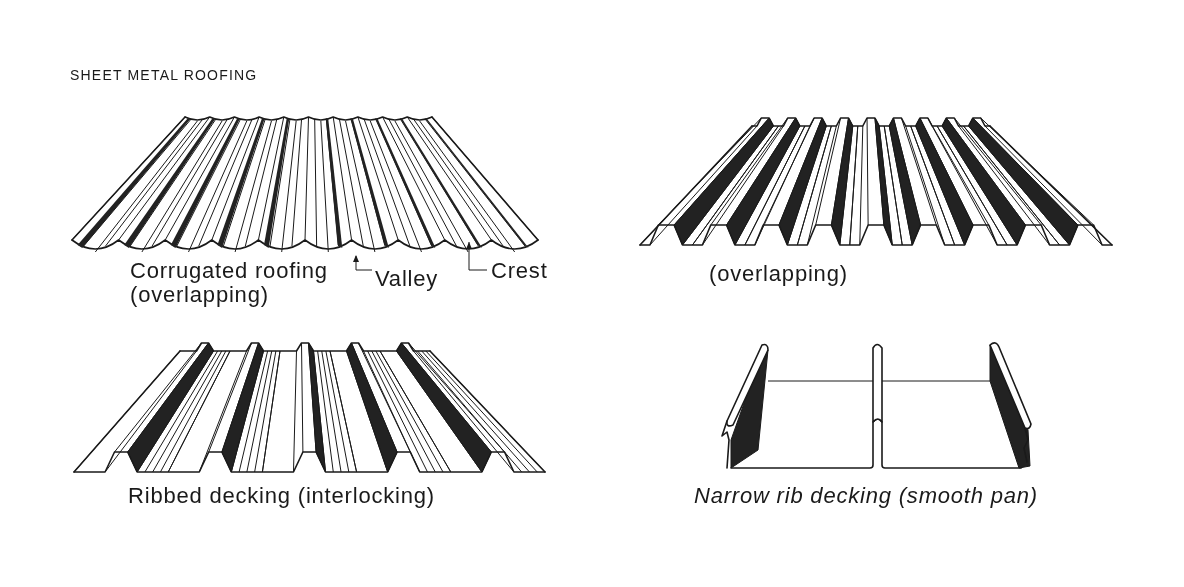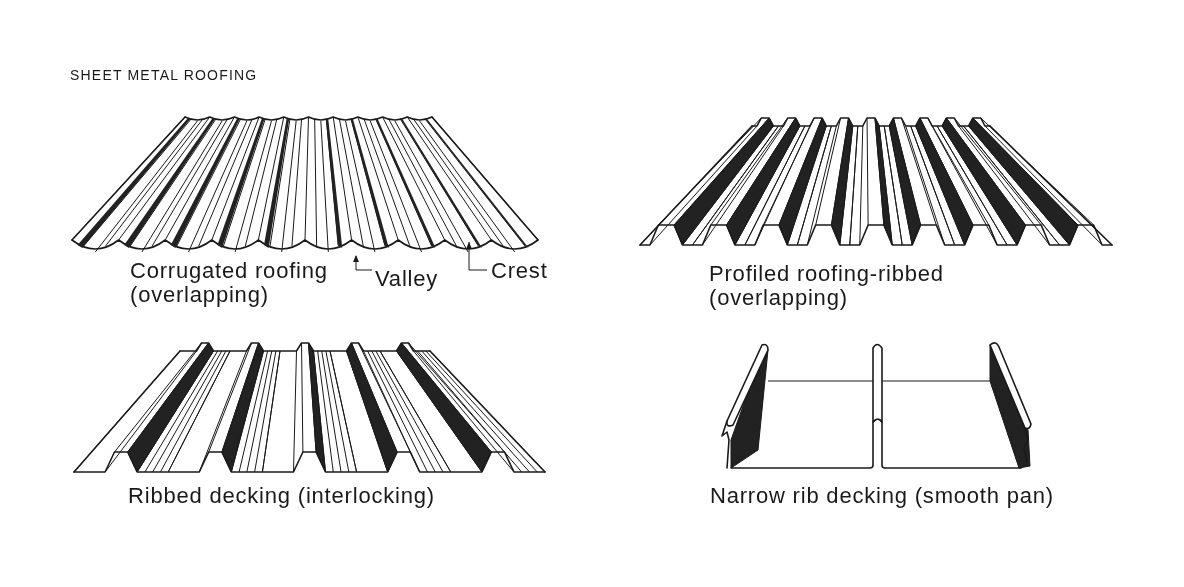--- a/index.html
+++ b/index.html
@@ -153,21 +153,20 @@
       <line x1="1093.6444444444446" y1="225" x2="980.7444444444445" y2="118" class="thin"></line>
       <line x1="1102.0355555555557" y1="245" x2="984.9755555555556" y2="126" class="thin"></line>
       <line x1="1112" y1="245" x2="990" y2="126" class="thin"></line>
       <path d="M640,245 L649.9644444444444,245 L658.3555555555555,225 L674.0888888888888,225 L682.48,245 L692.4444444444445,245 L692.4444444444445,245 L702.4088888888889,245 L710.8,225 L726.5333333333333,225 L734.9244444444445,245 L744.8888888888889,245 L744.8888888888889,245 L754.8533333333334,245 L763.2444444444444,225 L778.9777777777778,225 L787.3688888888889,245 L797.3333333333334,245 L797.3333333333333,245 L807.2977777777777,245 L815.6888888888888,225 L831.4222222222221,225 L839.8133333333333,245 L849.7777777777777,245 L849.7777777777778,245 L859.7422222222223,245 L868.1333333333333,225 L883.8666666666667,225 L892.2577777777778,245 L902.2222222222223,245 L902.2222222222222,245 L912.1866666666666,245 L920.5777777777777,225 L936.311111111111,225 L944.7022222222222,245 L954.6666666666666,245 L954.6666666666666,245 L964.6311111111111,245 L973.0222222222221,225 L988.7555555555555,225 L997.1466666666666,245 L1007.1111111111111,245 L1007.1111111111111,245 L1017.0755555555555,245 L1025.4666666666667,225 L1041.2,225 L1049.591111111111,245 L1059.5555555555554,245 L1059.5555555555557,245 L1069.5200000000002,245 L1077.9111111111113,225 L1093.6444444444446,225 L1102.0355555555557,245 L1112,245" class="ln"></path>
       <path d="M752,126 L757.0244444444445,126 L761.2555555555556,118 L769.188888888889,118 L773.4200000000001,126 L778.4444444444445,126 L778.4444444444445,126 L783.468888888889,126 L787.7,118 L795.6333333333334,118 L799.8644444444445,126 L804.8888888888889,126 L804.8888888888889,126 L809.9133333333334,126 L814.1444444444445,118 L822.0777777777779,118 L826.308888888889,126 L831.3333333333334,126 L831.3333333333334,126 L836.3577777777779,126 L840.588888888889,118 L848.5222222222224,118 L852.7533333333334,126 L857.7777777777778,126 L857.7777777777778,126 L862.8022222222223,126 L867.0333333333334,118 L874.9666666666668,118 L879.1977777777779,126 L884.2222222222223,126 L884.2222222222222,126 L889.2466666666667,126 L893.4777777777778,118 L901.4111111111112,118 L905.6422222222222,126 L910.6666666666666,126 L910.6666666666666,126 L915.6911111111111,126 L919.9222222222222,118 L927.8555555555556,118 L932.0866666666667,126 L937.1111111111111,126 L937.1111111111111,126 L942.1355555555556,126 L946.3666666666667,118 L954.3000000000001,118 L958.5311111111112,126 L963.5555555555555,126 L963.5555555555555,126 L968.58,126 L972.8111111111111,118 L980.7444444444445,118 L984.9755555555556,126 L990,126" class="ln"></path>
       <line x1="640" y1="245" x2="752" y2="126" class="ln"></line>
       <line x1="1112" y1="245" x2="990" y2="126" class="ln"></line>
     </g>
 </svg>
 <div class="label" style="left:709px; top:262px;">
-  <div>Profiled roofing-ribbed</div>
   <div>(overlapping)</div>
 </div>
 
 <svg class="fig" width="1184" height="587">
   <g id="rib">
       <path d="M137.114,472 L127.694,452 L208.5,343 L213.5,351 Z" fill="#222" stroke="#1a1a1a" stroke-width="1"></path>
       <line x1="74" y1="472" x2="180" y2="351" class="thin"></line>
       <line x1="105.086" y1="472" x2="196.5" y2="351" class="thin"></line>
       <line x1="114.506" y1="452" x2="201.5" y2="343" class="thin"></line>
       <line x1="127.694" y1="452" x2="208.5" y2="343" class="thin"></line>
@@ -236,15 +235,15 @@
     <line class="thin" x1="768" y1="381" x2="873" y2="381"></line>
     <line class="thin" x1="882" y1="381" x2="990" y2="381"></line>
 
     <path class="wht" d="M873,422 L873,348 Q877,341 882,348 L882,422 Q878,416 873,422 Z"></path>
 
     <path class="dark" d="M990,345 L990,381 L1019,468 L1030,466 L1028,430 Z"></path>
     <path class="wht" d="M990,345 Q996,340 999,347 L1031,424 Q1030,430 1025,428 Z"></path>
     <path class="ln" d="M1025,428 L1028,440 L1024,448 L1027,462"></path>
   </g>
 </svg>
-<div class="label" style="left:710px; top:484px;">
+<div class="label" style="left:694px; top:484px;font-style:italic;">
   <div>Narrow rib decking (smooth pan)</div>
 </div>
 
 </body></html>

